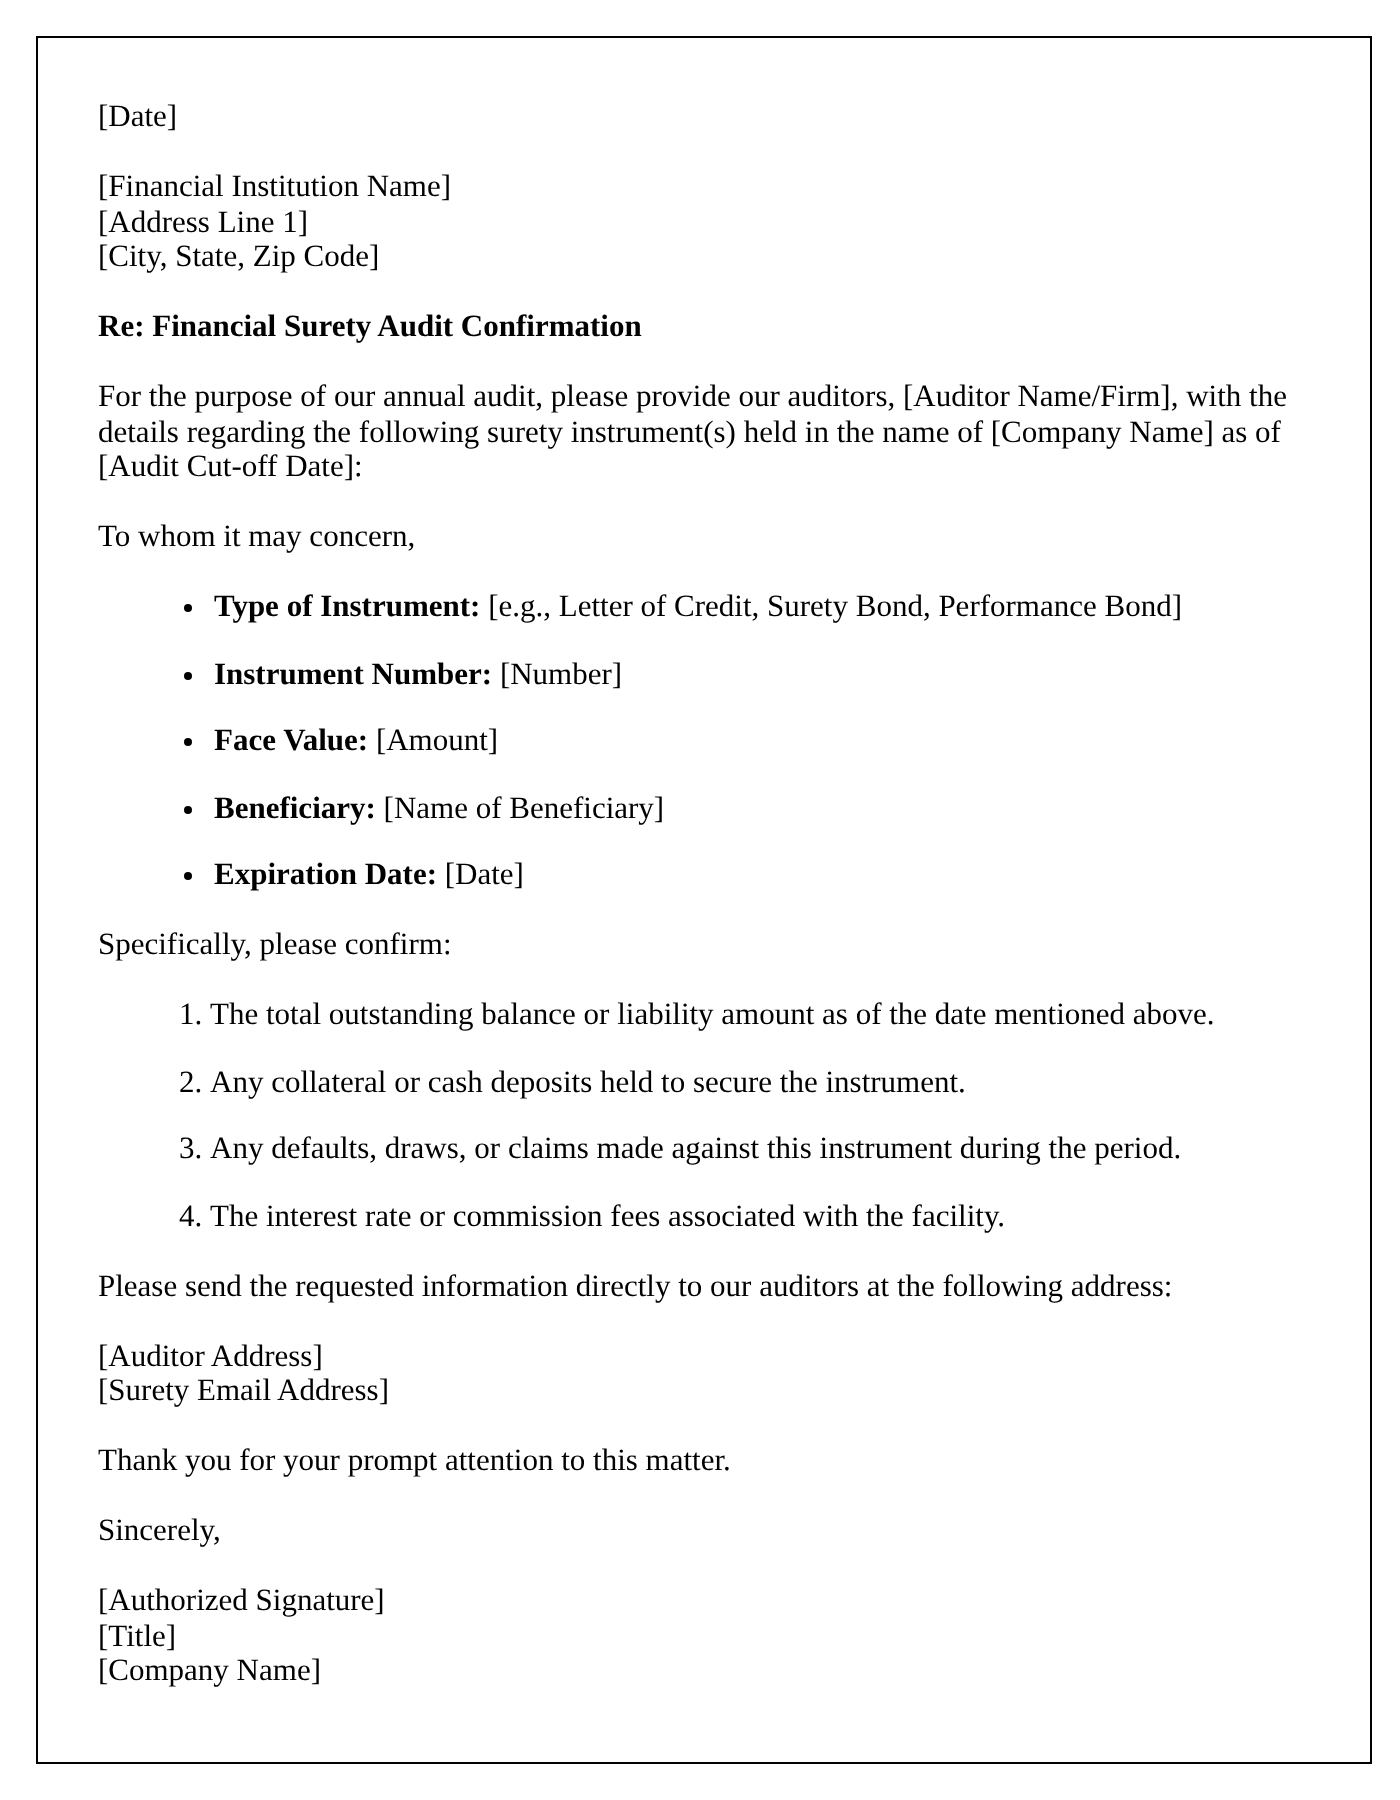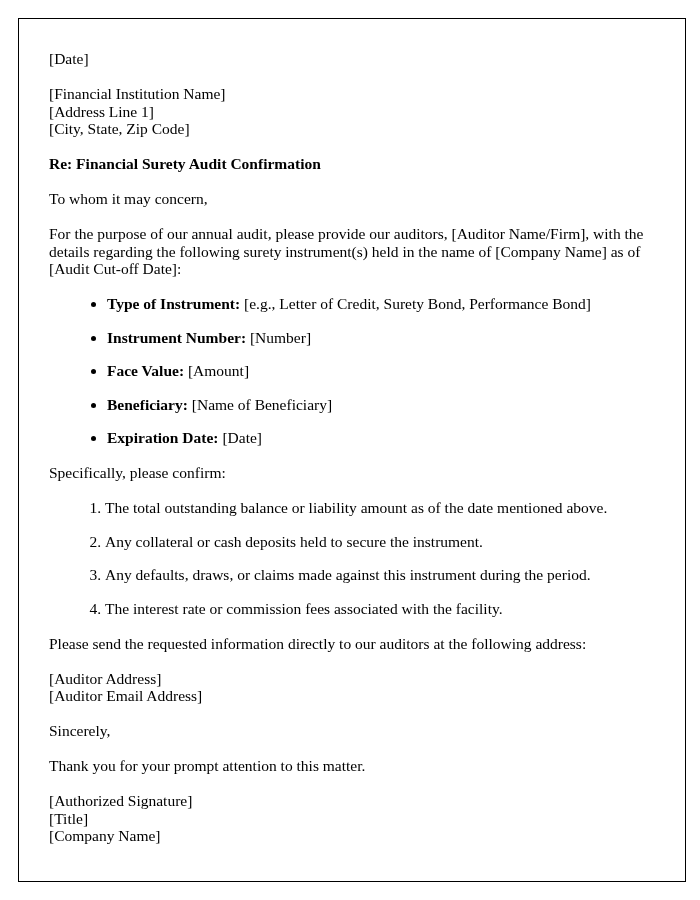--- a/index.html
+++ b/index.html
@@ -66,23 +66,23 @@
   <p>[Date]</p>
 
   <div class="block">
     <div class="line">[Financial Institution Name]</div>
     <div class="line">[Address Line 1]</div>
     <div class="line">[City, State, Zip Code]</div>
   </div>
 
   <p class="bold">Re: Financial Surety Audit Confirmation</p>
 
+  <p>For the purpose of our annual audit, please provide our auditors, [Auditor Name/Firm], with the details regarding the following surety instrument(s) held in the name of [Company Name] as of [Audit Cut-off Date]:</p>
+
   <p>To whom it may concern,</p>
-
-  <p>For the purpose of our annual audit, please provide our auditors, [Auditor Name/Firm], with the details regarding the following surety instrument(s) held in the name of [Company Name] as of [Audit Cut-off Date]:</p>
 
   <ul class="details">
     <li><span class="bold">Type of Instrument:</span><span> [e.g., Letter of Credit, Surety Bond, Performance Bond]</span></li>
     <li><span class="bold">Instrument Number:</span><span> [Number]</span></li>
     <li><span class="bold">Face Value:</span><span> [Amount]</span></li>
     <li><span class="bold">Beneficiary:</span><span> [Name of Beneficiary]</span></li>
     <li><span class="bold">Expiration Date:</span><span> [Date]</span></li>
   </ul>
 
   <p>Specifically, please confirm:</p>
@@ -91,26 +91,26 @@
     <li>The total outstanding balance or liability amount as of the date mentioned above.</li>
     <li>Any collateral or cash deposits held to secure the instrument.</li>
     <li>Any defaults, draws, or claims made against this instrument during the period.</li>
     <li>The interest rate or commission fees associated with the facility.</li>
   </ol>
 
   <p>Please send the requested information directly to our auditors at the following address:</p>
 
   <div class="block">
     <div class="line">[Auditor Address]</div>
-    <div class="line">[Auditor Email Address]</div>
+    <div class="line">[Surety Email Address]</div>
   </div>
 
+  <p>Thank you for your prompt attention to this matter.</p>
+
   <p>Sincerely,</p>
-
-  <p>Thank you for your prompt attention to this matter.</p>
 
   <div class="block">
     <div class="line">[Authorized Signature]</div>
     <div class="line">[Title]</div>
     <div class="line">[Company Name]</div>
   </div>
 
 </div>
 
 </body></html>

